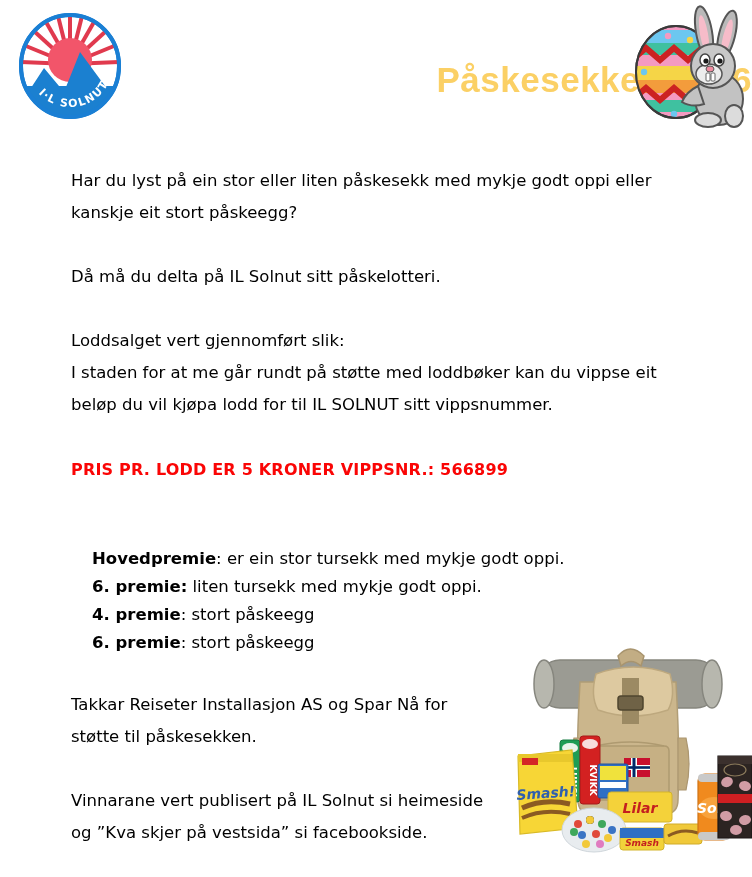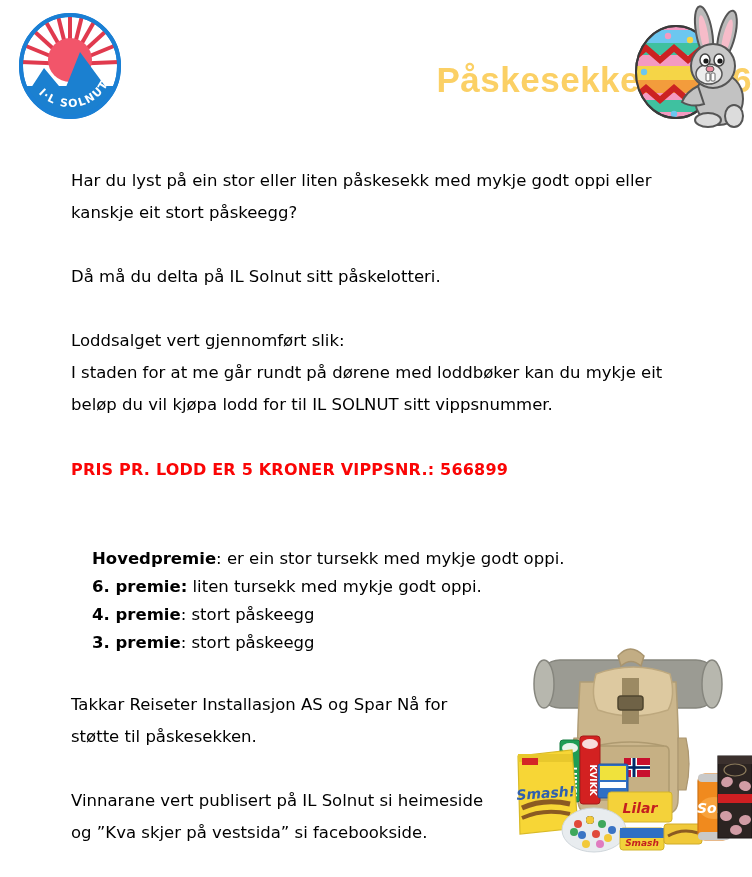--- a/index.html
+++ b/index.html
@@ -214,36 +214,36 @@
     <p>Har du lyst på ein stor eller liten påskesekk med mykje godt oppi eller</p>
     <p>kanskje eit stort påskeegg?</p>
 
     <div class="gap"></div>
 
     <p>Då må du delta på IL Solnut sitt påskelotteri.</p>
 
     <div class="gap"></div>
 
     <p>Loddsalget vert gjennomført slik:</p>
-    <p>I staden for at me går rundt på dørene  med loddbøker kan du mykje eit</p>
+    <p>I staden for at me går rundt på støtte  med loddbøker kan du vippse eit</p>
     <p>beløp du vil kjøpa lodd for til IL SOLNUT sitt vippsnummer.</p>
 
     <div class="gap"></div>
 
     <p class="headline">PRIS PR. LODD ER 5 KRONER VIPPSNR.: 566899</p>
 
     <div class="gap"></div>
 
 
     <div class="gap-small"></div>
 
     <p class="prize-line"><b>Hovedpremie</b><span>: </span><span>er ein stor tursekk med mykje godt oppi.</span></p>
     <p class="prize-line"><b>6.  premie:</b><span> </span><span>liten tursekk med mykje godt oppi.</span></p>
     <p class="prize-line"><b>4.  premie</b><span>: </span><span>stort påskeegg</span></p>
-    <p class="prize-line"><b>3.  premie</b><span>: </span><span>stort påskeegg</span></p>
+    <p class="prize-line"><b>6.  premie</b><span>: </span><span>stort påskeegg</span></p>
 
     <div class="gap"></div>
 
     <p>Takkar Reiseter Installasjon AS og Spar Nå for</p>
     <p>støtte til påskesekken.</p>
 
     <div class="gap"></div>
 
     <p>Vinnarane vert publisert på  IL Solnut si heimeside</p>
     <p>og ”Kva skjer på vestsida” si facebookside.</p>

